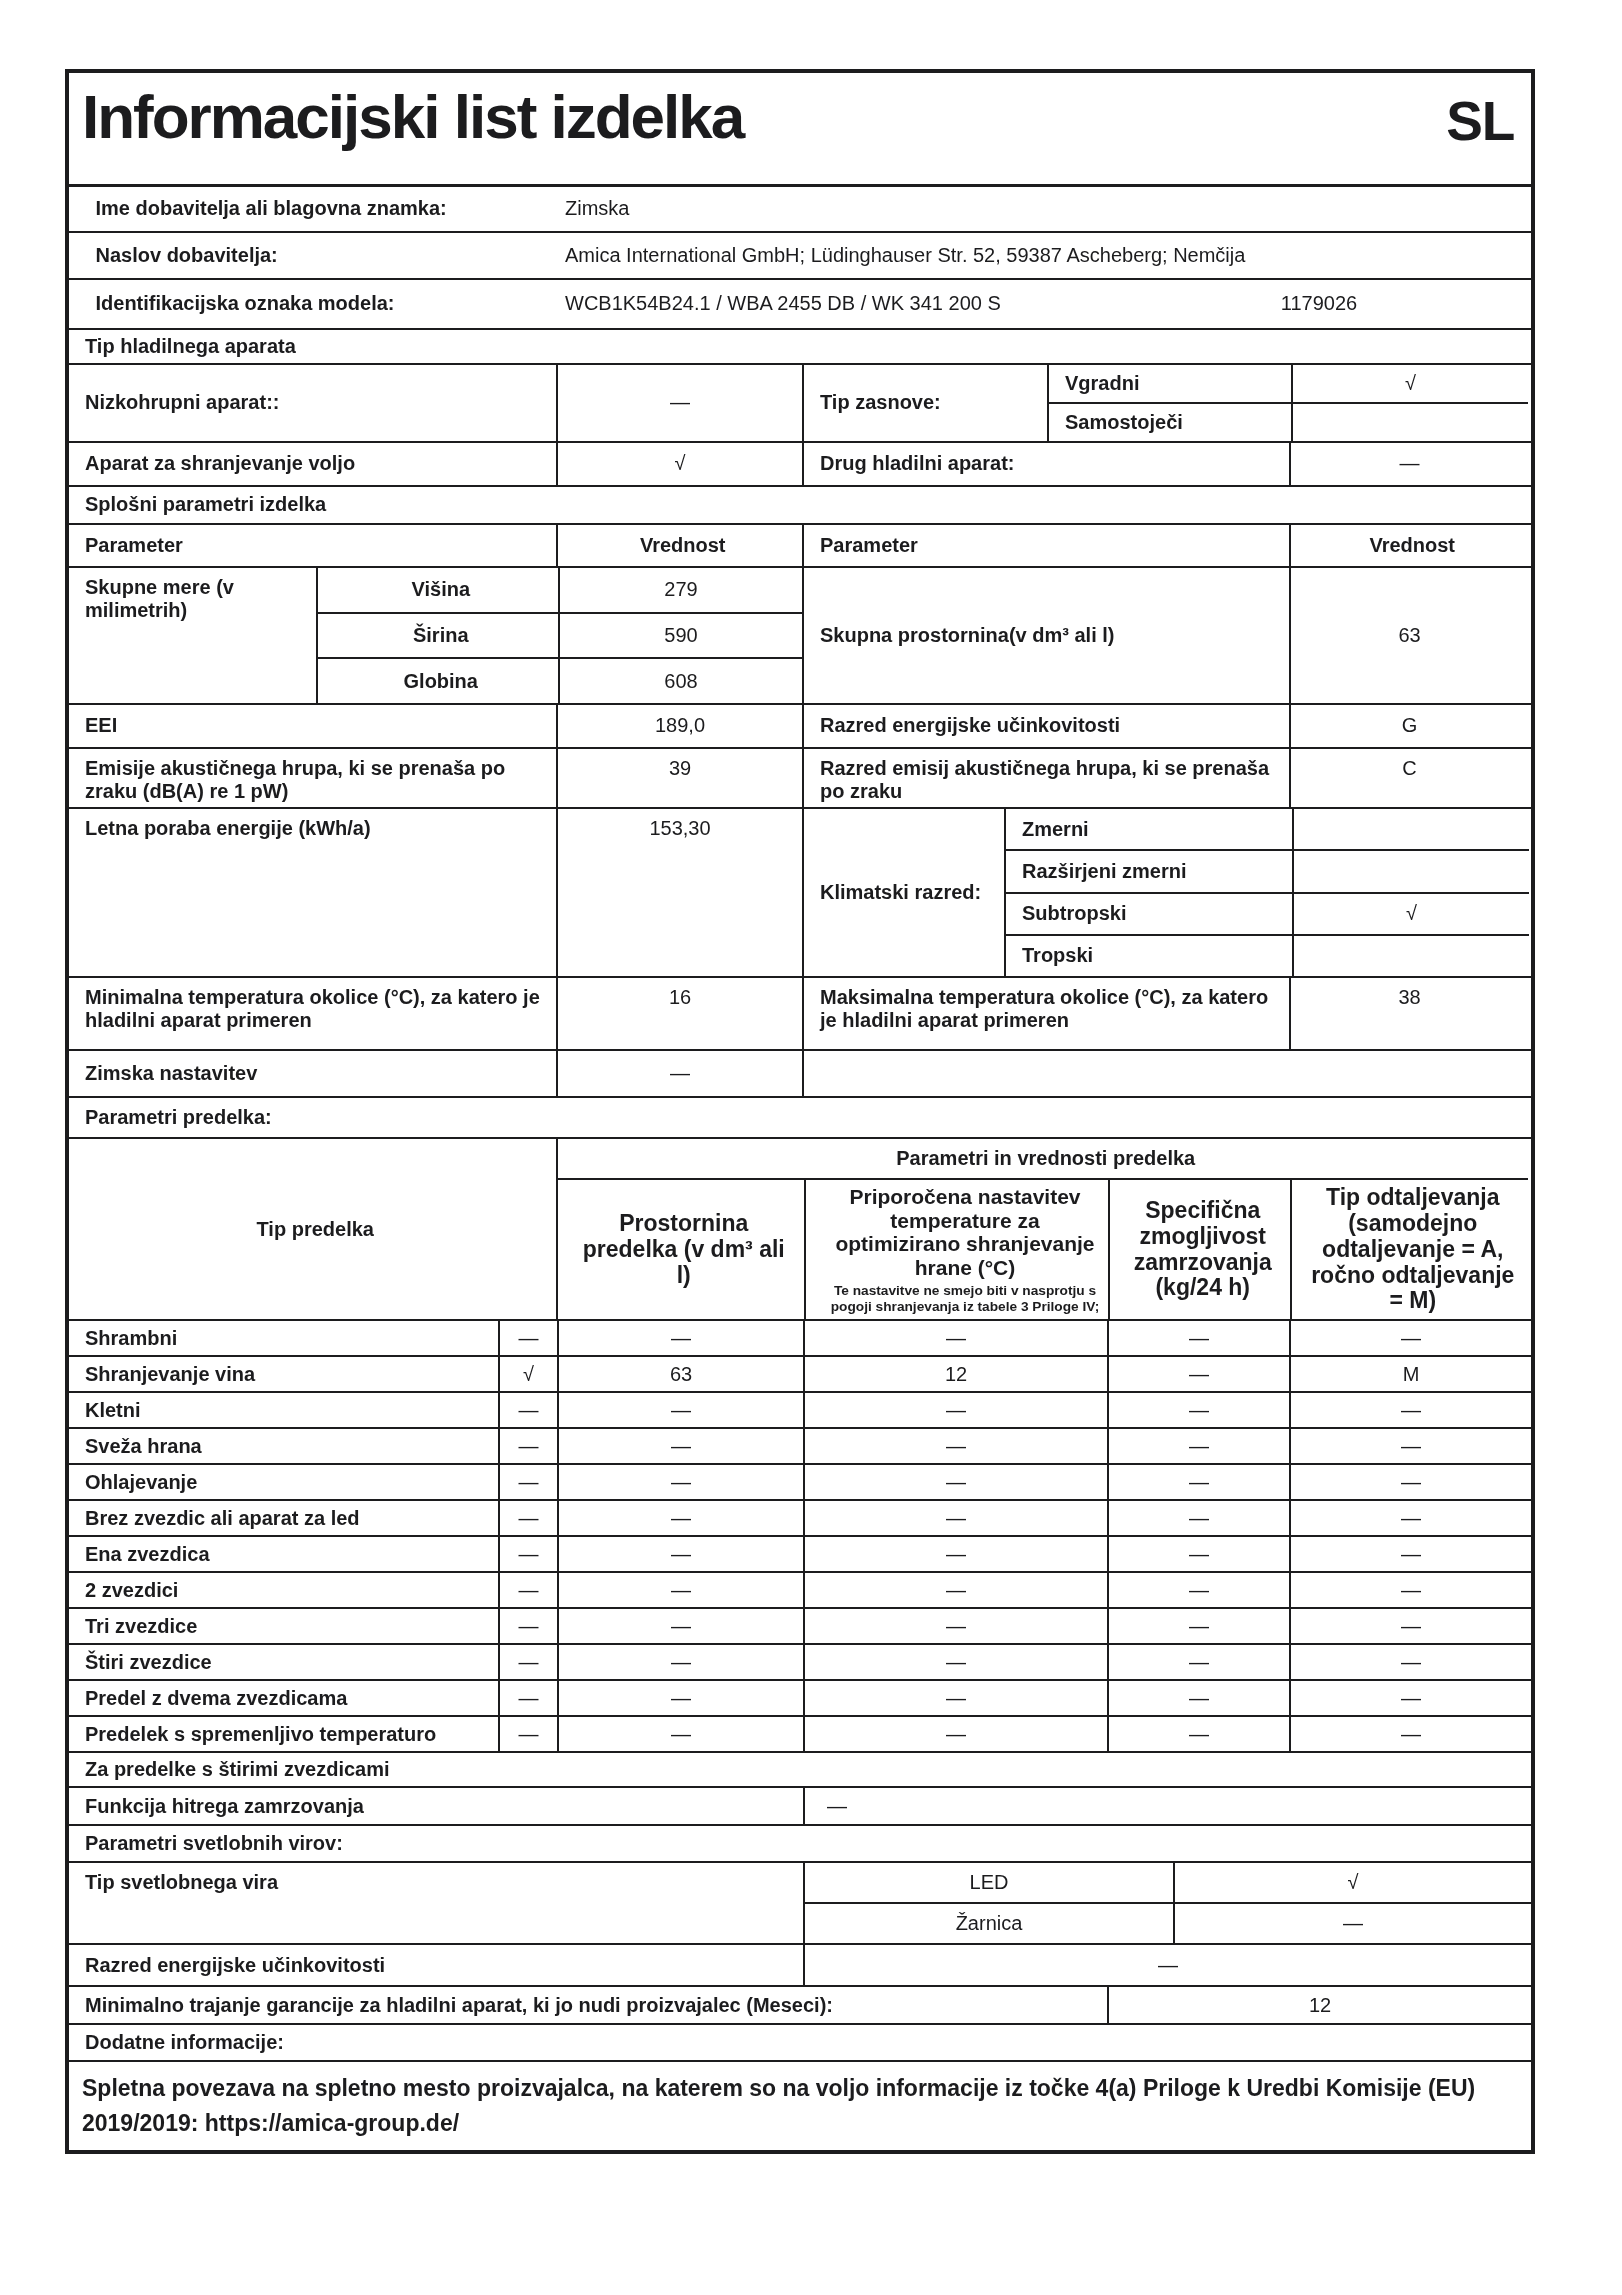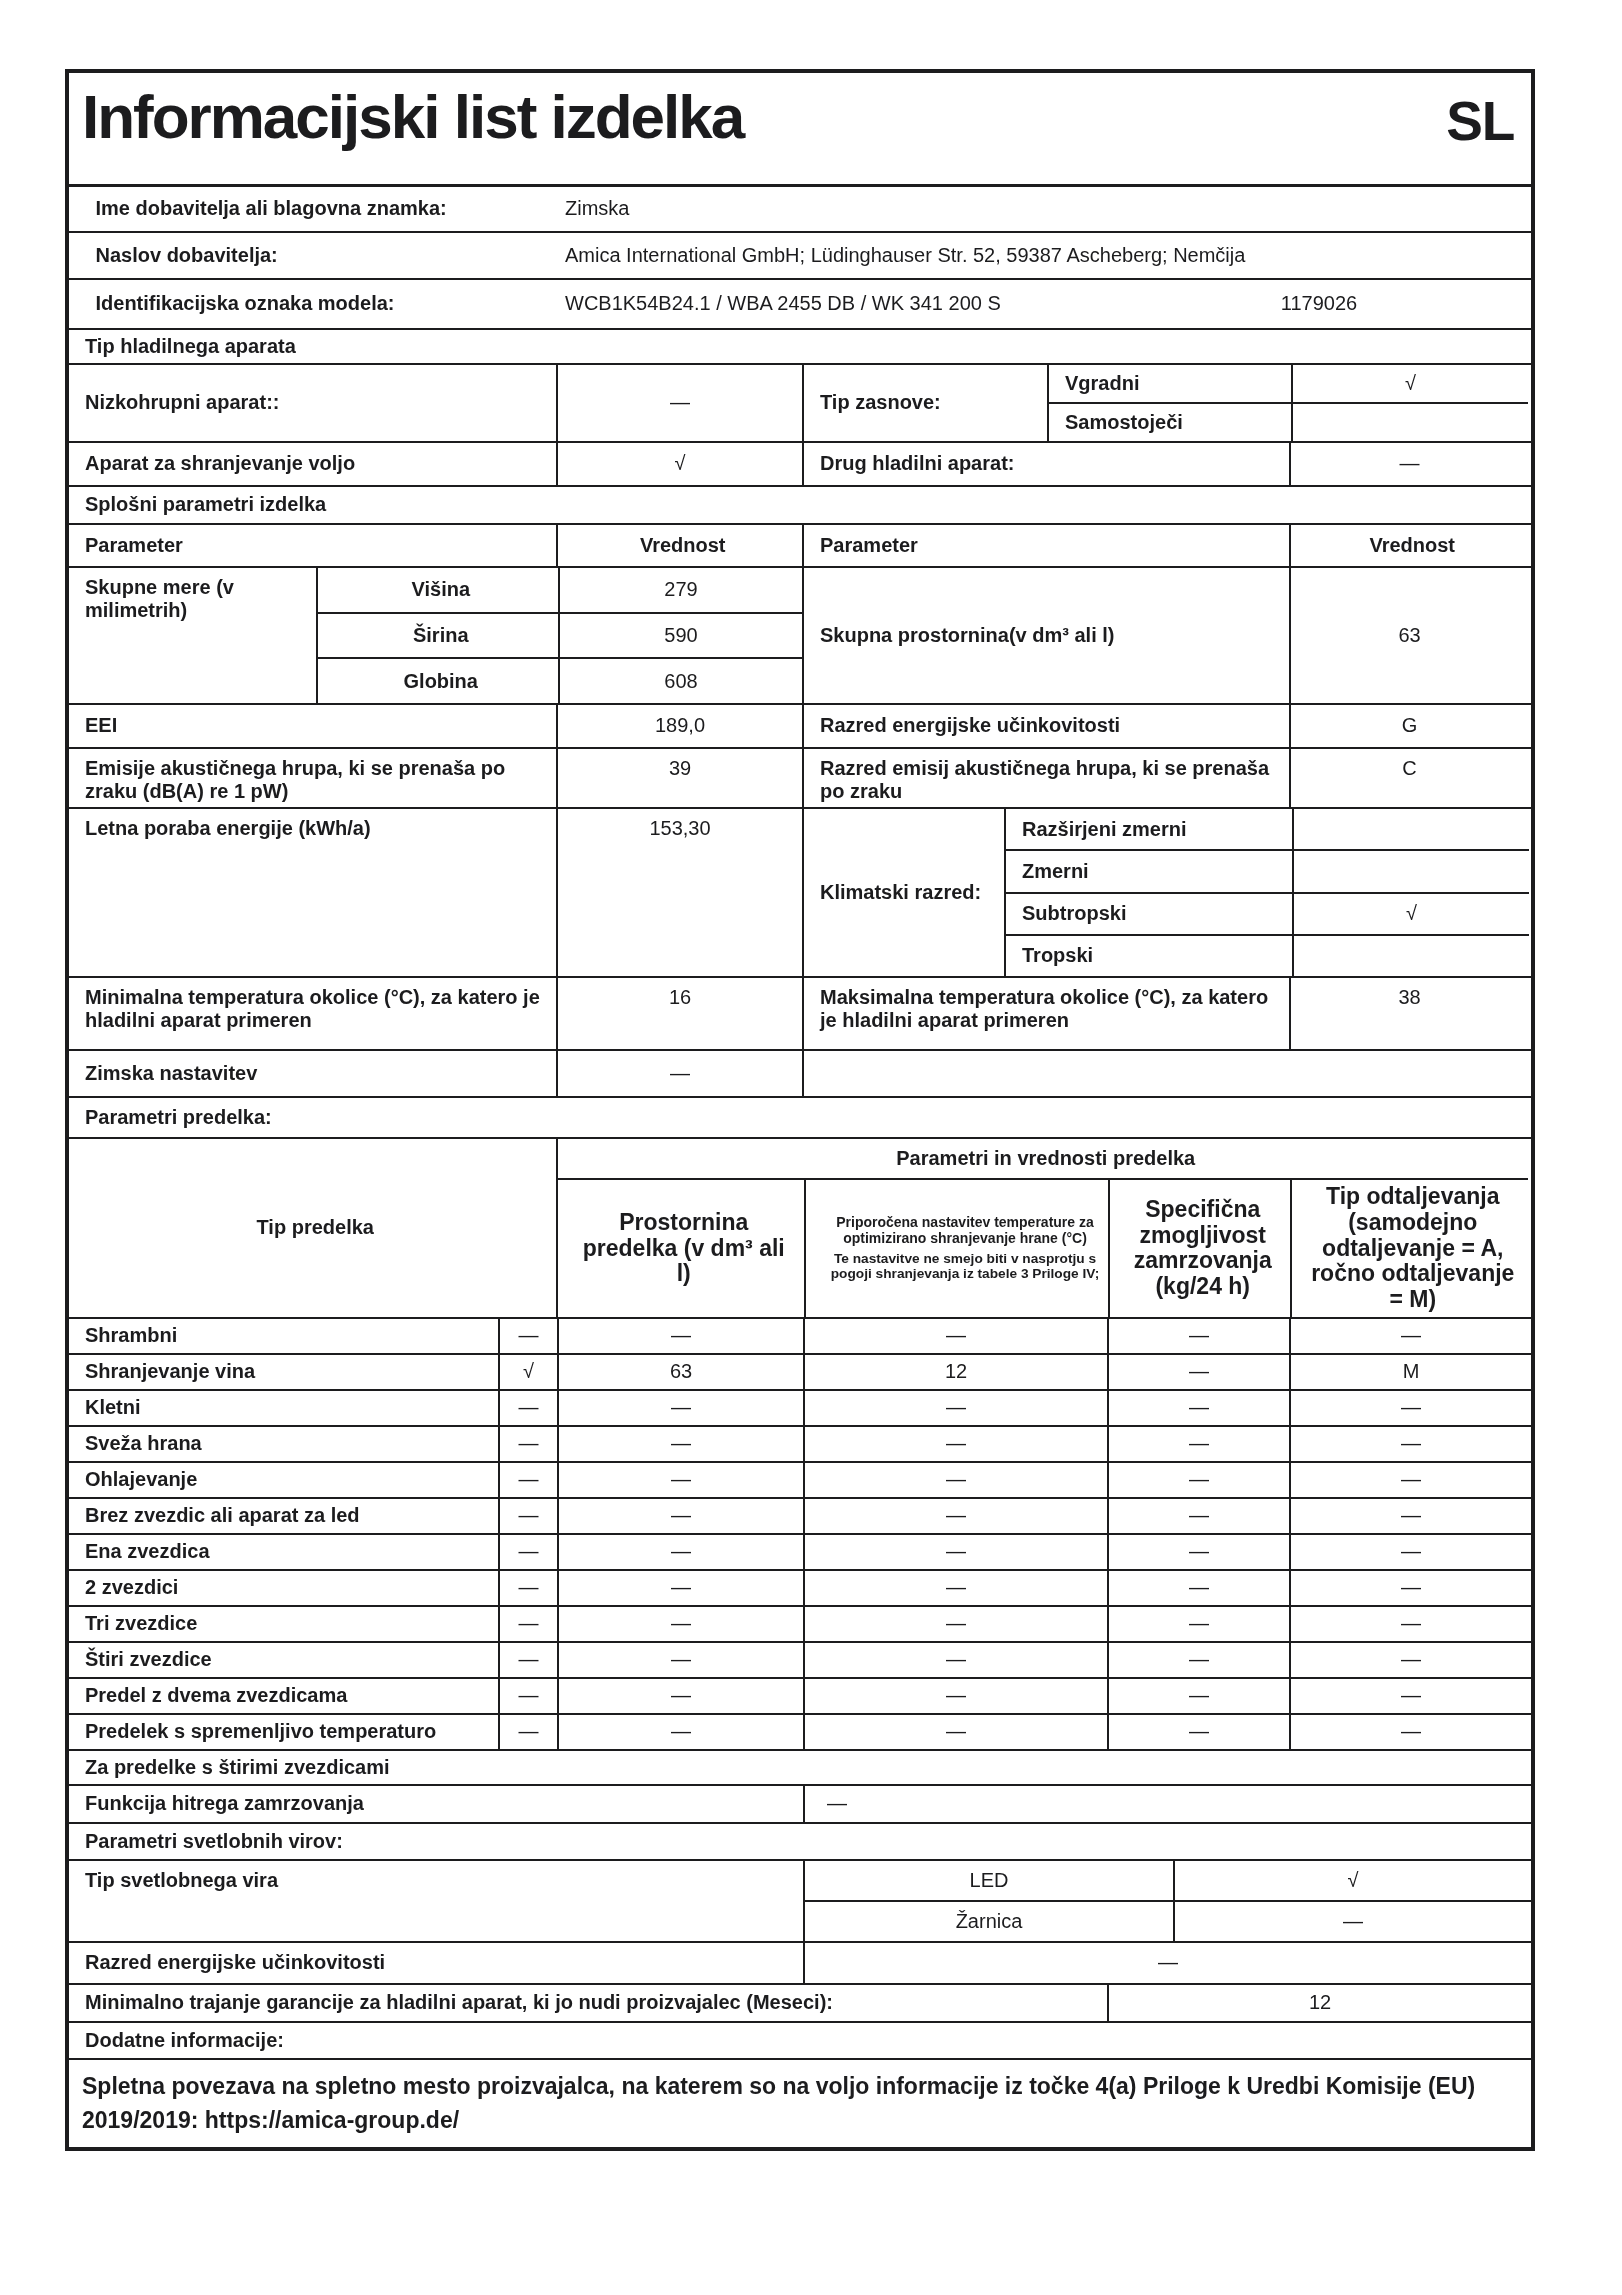--- a/index.html
+++ b/index.html
@@ -24,21 +24,21 @@
   .srow:first-child{ border-top:0; }
   .srow .cell:first-child{ border-left:0; }
   .kvrow{ position:relative; display:flex; align-items:center; padding:3.9px 10.5px; }
   .kv-val{ position:absolute; left:496px; font-weight:normal; }
   .kv-num{ position:absolute; left:1142px; width:216px; text-align:center; font-weight:normal; }
   .titleblock{ position:relative; padding:13px 14.4px 7.9px 13px; display:block; }
   .doctitle{ font-size:62px; font-weight:bold; letter-spacing:-2px; line-height:1.0; }
   .subtitle{ font-size:22px; font-weight:bold; margin-top:5.2px; letter-spacing:0px; }
   .langtag{ position:absolute; right:17px; top:17px; font-size:55px; font-weight:bold; letter-spacing:-1.3px; }
   .hsm{ font-size:23px; line-height:1.12; }
-  .hxs{ font-size:14px; line-height:1.12; }
+  .hxs{ font-size:21px; line-height:1.12; }
   .hnote{ font-size:13.7px; line-height:1.12; margin-top:3.9px; }
   .w378{ flex:0 0 247px; } .w367{ flex:0 0 240px; } .w376{ flex:0 0 246px; }
   .w745{ flex:0 0 487px; } .w375{ flex:0 0 245px; } .w370{ flex:0 0 242px; }
   .w365{ flex:0 0 239px; } .w308{ flex:0 0 202px; } .w437{ flex:0 0 286px; }
   .w735{ flex:0 0 481px; } .w743{ flex:0 0 486px; } .w802{ flex:0 0 525px; }
   .w655{ flex:0 0 429px; } .w90{ flex:0 0 59px; }  .w465{ flex:0 0 304px; }
   .w278{ flex:0 0 182px; } .w1121{ flex:0 0 734px; }
   .w563{ flex:0 0 368px; } .w1587{ flex:0 0 1038px; } .w1486{ flex:0 0 972px; } .wfill{ flex:1 1 auto; }
   .urltext{ font-size:23px; font-weight:bold; line-height:1.5; padding:9.2px 13px; }
 </style>
@@ -139,25 +139,25 @@
     <div class="cell w745 b top">Razred emisij akustičnega hrupa, ki se prenaša po zraku</div>
     <div class="cell w365 cc top">C</div>
   </div>
 
   <div class="row" style="min-height:169px">
     <div class="cell w745 b top">Letna poraba energije (kWh/a)</div>
     <div class="cell w376 cc top">153,30</div>
     <div class="cell w308 b">Klimatski razred:</div>
     <div class="cell w802 stackcol">
       <div class="srow">
+        <div class="cell w437 b">Zmerni</div>
+        <div class="cell wfill cc"></div>
+      </div>
+      <div class="srow">
         <div class="cell w437 b">Razširjeni zmerni</div>
-        <div class="cell wfill cc"></div>
-      </div>
-      <div class="srow">
-        <div class="cell w437 b">Zmerni</div>
         <div class="cell wfill cc"></div>
       </div>
       <div class="srow">
         <div class="cell w437 b">Subtropski</div>
         <div class="cell wfill cc">√</div>
       </div>
       <div class="srow">
         <div class="cell w437 b">Tropski</div>
         <div class="cell wfill cc"></div>
       </div>

